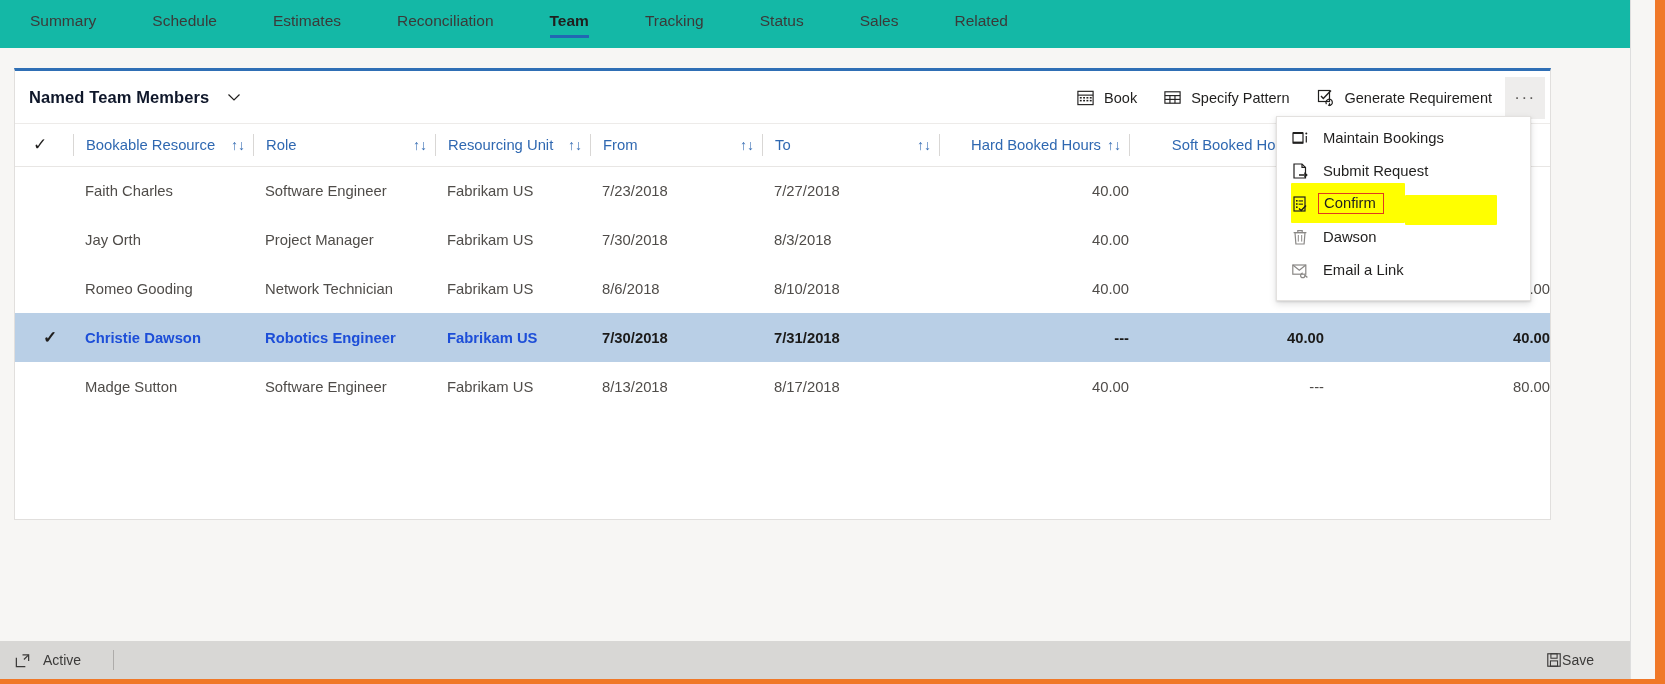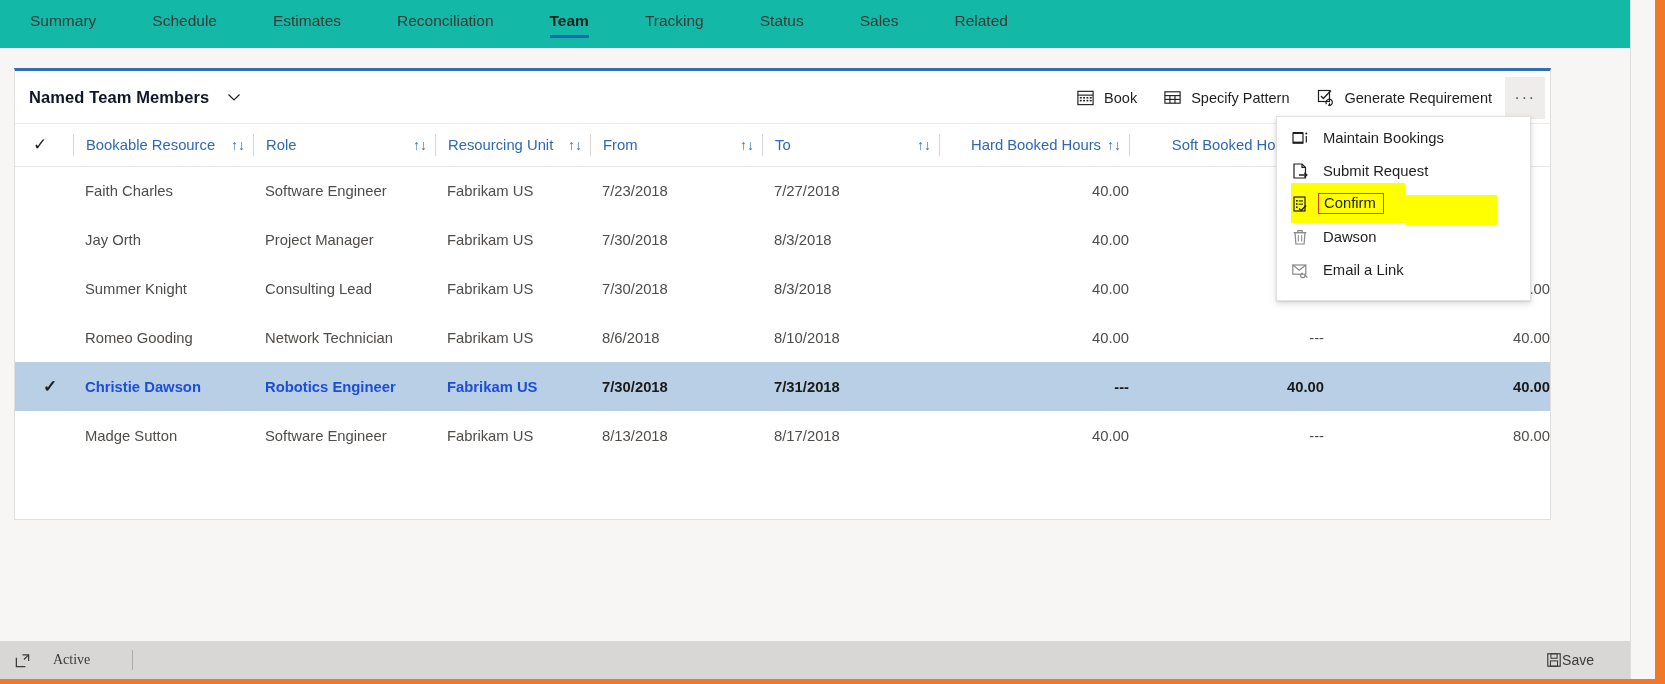--- a/index.html
+++ b/index.html
@@ -182,21 +182,21 @@
   }
 
   
   .statusbar {
     position: absolute; left: 0; bottom: 5px; width: 1630px; height: 38px;
     background: #d8d7d5;
     display: flex; align-items: center;
     padding: 0 14px;
     font-size: 14px; color: #3b3a39;
   }
-  .sb-left { display: flex; align-items: center; gap: 22px; font-family: Liberation Serif, serif; }
+  .sb-left { display: flex; align-items: center; gap: 12px; }
   .sb-div { width: 1px; height: 20px; background: #aeacaa; margin-left: 20px; }
   .sb-right { margin-left: auto; display: flex; align-items: center; padding-right: 22px; cursor: pointer; }
   svg { display: block; }
 </style>
 </head>
 <body>
 
 <div id="app">
 
   <div class="tabstrip" id="tabstrip">
@@ -355,31 +355,20 @@
           <tr class="row ">
             <td class="chk"></td>
             <td class="link">Jay Orth</td>
             <td class="link">Project Manager</td>
             <td class="link">Fabrikam US</td>
             <td>7/30/2018</td>
             <td>8/3/2018</td>
             <td class="num">40.00</td>
             <td class="num"></td>
             <td class="num"></td>
-          </tr>
-          <tr class="row ">
-            <td class="chk"></td>
-            <td class="link">Summer Knight</td>
-            <td class="link">Consulting Lead</td>
-            <td class="link">Fabrikam US</td>
-            <td>7/30/2018</td>
-            <td>8/3/2018</td>
-            <td class="num">40.00</td>
-            <td class="num">---</td>
-            <td class="num">40.00</td>
           </tr>
           <tr class="row alt">
             <td class="chk"></td>
             <td class="link">Romeo Gooding</td>
             <td class="link">Network Technician</td>
             <td class="link">Fabrikam US</td>
             <td>8/6/2018</td>
             <td>8/10/2018</td>
             <td class="num">40.00</td>
             <td class="num">---</td>

